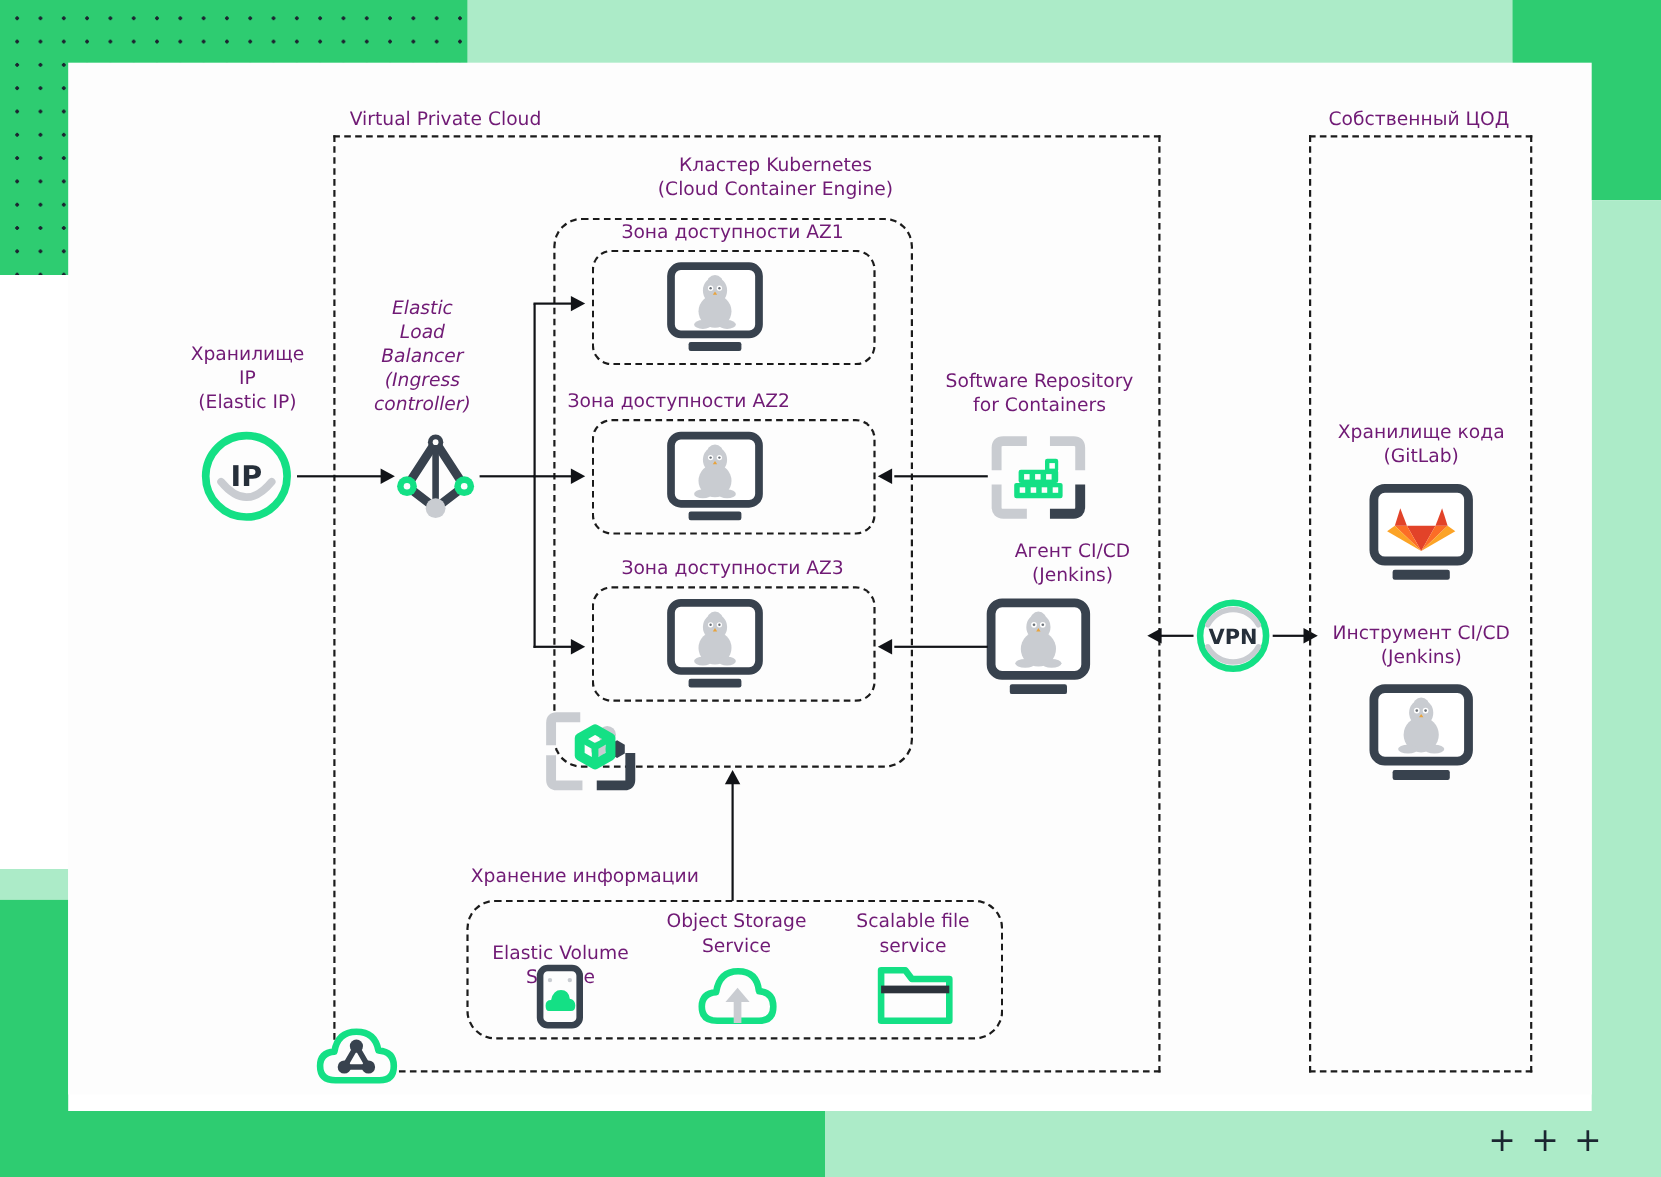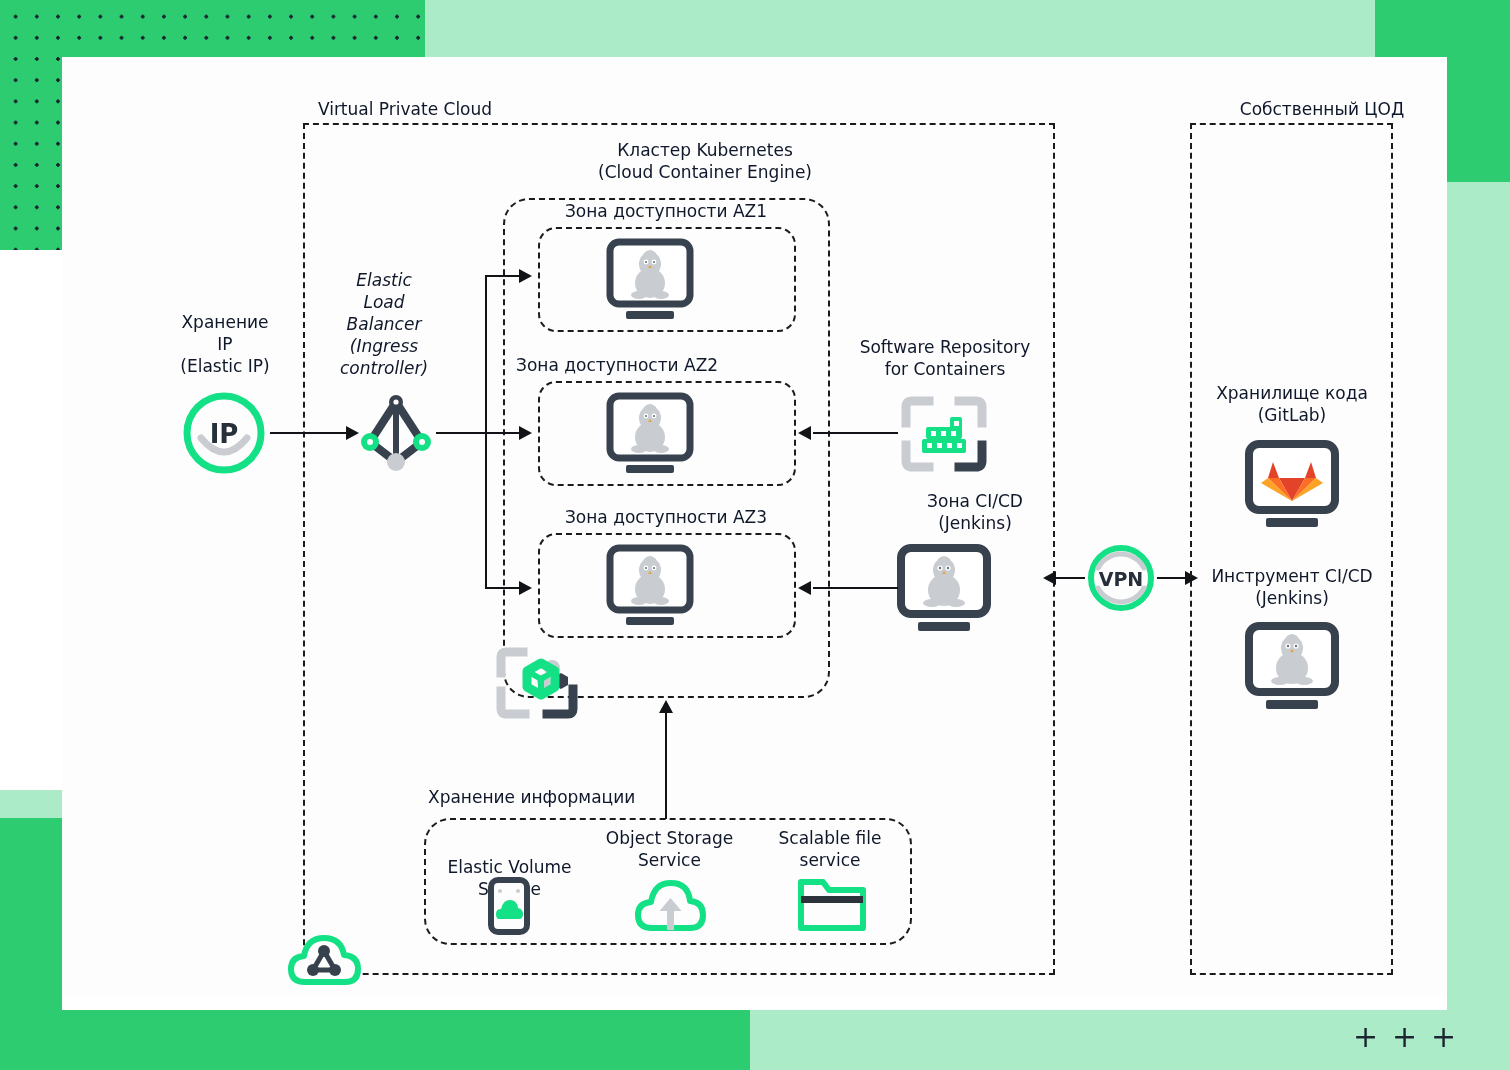--- a/index.html
+++ b/index.html
@@ -53,21 +53,21 @@
   }
 
   
   #canvas-card{
     position:absolute;left:62px;top:57px;width:1385px;height:938px;
     background:#FDFDFD;
   }
 
   
   .lbl{
-    position:absolute;color:#0f172a;
+    position:absolute;color:#701a75;
     font-family:"DejaVu Sans", sans-serif;
     font-size:17px;line-height:22px;text-align:center;white-space:pre-line;
   }
 
   
   .dashbox{
     position:absolute;
     border:2px dashed #1b1b1b;
     background:transparent;
     box-sizing:border-box;
@@ -217,21 +217,21 @@
         <line x1="39" y1="23" x2="28" y2="42"></line>
         <line x1="39" y1="23" x2="50" y2="42"></line>
         <line x1="28" y1="42" x2="50" y2="42"></line>
       </g>
       <circle cx="39" cy="23" r="6" fill="#38424E"></circle>
       <circle cx="28" cy="42" r="6" fill="#38424E"></circle>
       <circle cx="50" cy="42" r="6" fill="#38424E"></circle>
     </svg>
   </div>
 
-  <div class="lbl" style="left:125px;top:311px;width:200px;">Хранение
+  <div class="lbl" style="left:125px;top:311px;width:200px;">Хранилище
 IP
 (Elastic IP)</div>
   <div class="icon" style="left:181px;top:390px;">
     <svg width="86" height="86" viewBox="0 0 86 86">
       <circle cx="43" cy="43" r="37" fill="#FDFDFD" stroke="#14E085" stroke-width="7"></circle>
       <path d="M20 48 Q43 76 66 48" fill="none" stroke="#C9CCD1" stroke-width="7" stroke-linecap="round"></path>
       <text x="43" y="45" text-anchor="middle" dominant-baseline="middle" font-family="DejaVu Sans, sans-serif" font-size="26" font-weight="bold" fill="#262F3A">IP</text>
     </svg>
   </div>
 
@@ -296,21 +296,21 @@
         <rect x="43" y="40" width="5" height="5"></rect>
         <rect x="53" y="40" width="5" height="5"></rect>
         <rect x="56" y="30" width="5" height="5"></rect>
       </g>
     </svg>
   </div>
 
   <div class="line hline" style="left:813px;top:432px;width:85px;"></div>
   <div class="arrowhead arrow-left" style="left:798px;top:426px;"></div>
 
-  <div class="lbl" style="left:870px;top:490px;width:210px;">Зона CI/CD
+  <div class="lbl" style="left:870px;top:490px;width:210px;">Агент CI/CD
 (Jenkins)</div>
   <div class="icon" style="left:898px;top:545px;">
     <svg width="92" height="90" viewBox="0 0 92 90">
       <rect x="3" y="3" width="86" height="66" rx="10" fill="#FFFFFF" stroke="#38424E" stroke-width="8"></rect>
       <rect x="20" y="77" width="52" height="9" rx="2" fill="#38424E"></rect>
       <g fill="#C9CCD1">
         <ellipse cx="46" cy="25" rx="11" ry="12"></ellipse>
         <ellipse cx="46" cy="45" rx="16" ry="16"></ellipse>
         <ellipse cx="34" cy="58" rx="9" ry="4"></ellipse>
         <ellipse cx="58" cy="58" rx="9" ry="4"></ellipse>
@@ -373,21 +373,21 @@
       <text x="36" y="38" text-anchor="middle" dominant-baseline="middle" font-family="DejaVu Sans, sans-serif" font-size="19" font-weight="bold" fill="#262F3A">VPN</text>
     </svg>
   </div>
 
   <div class="line hline" style="left:1055px;top:577px;width:30px;"></div>
   <div class="arrowhead arrow-left" style="left:1043px;top:571px;"></div>
 
   <div class="line hline" style="left:1157px;top:577px;width:30px;"></div>
   <div class="arrowhead arrow-right" style="left:1185px;top:571px;"></div>
 
-  <div class="lbl" style="left:1172px;top:98px;width:300px;">Собственный ЦОД</div>
+  <div class="lbl" style="left:1140px;top:98px;width:300px;">Собственный ЦОД</div>
   <div class="dashbox" style="left:1190px;top:123px;width:203px;height:852px;"></div>
 
   <div class="lbl" style="left:1196px;top:382px;width:192px;">Хранилище кода
 (GitLab)</div>
   <div class="icon" style="left:1246px;top:441px;">
     <svg width="92" height="90" viewBox="0 0 92 90">
       <rect x="3" y="3" width="86" height="66" rx="10" fill="#FFFFFF" stroke="#38424E" stroke-width="8"></rect>
       <rect x="20" y="77" width="52" height="9" rx="2" fill="#38424E"></rect>
       <g>
         <path d="M46 60 L33 37 L59 37 Z" fill="#E24329"></path>

